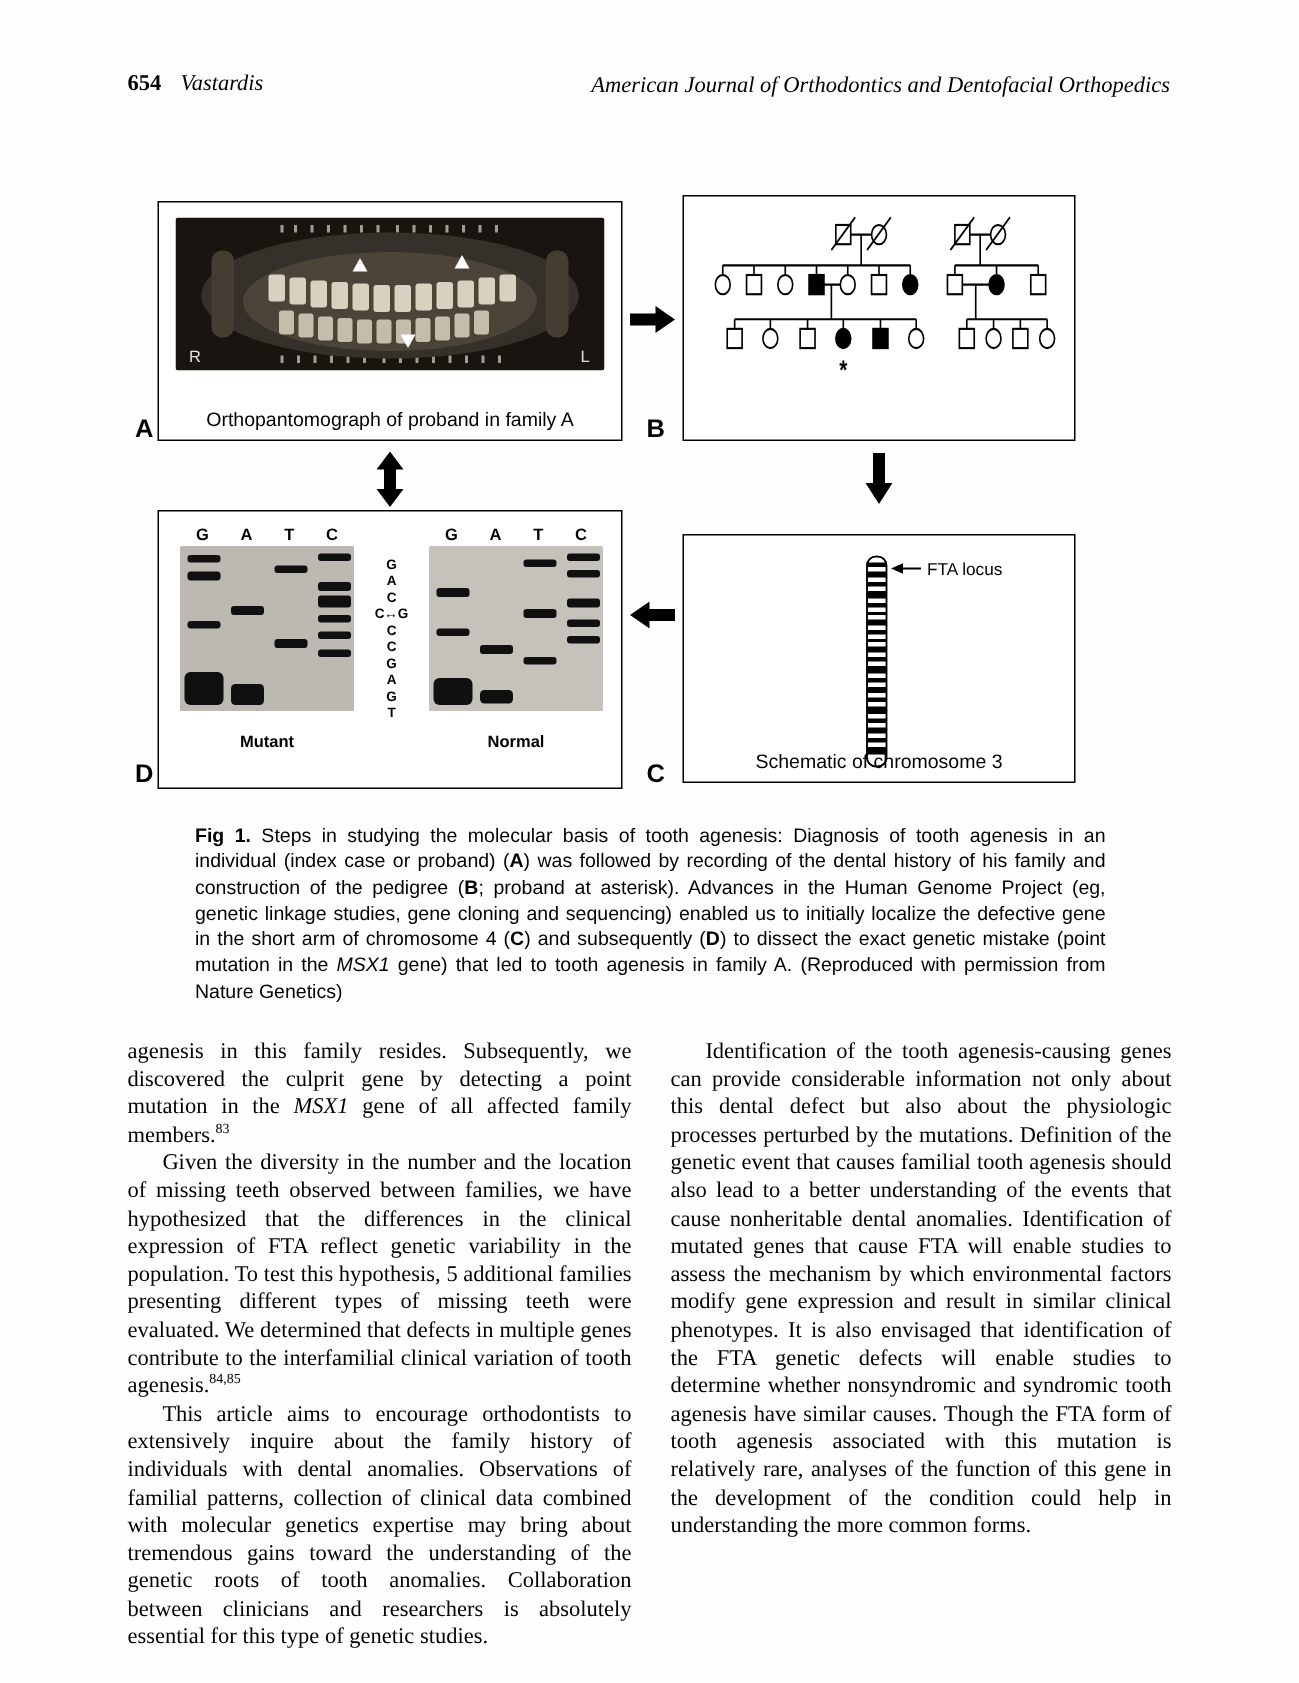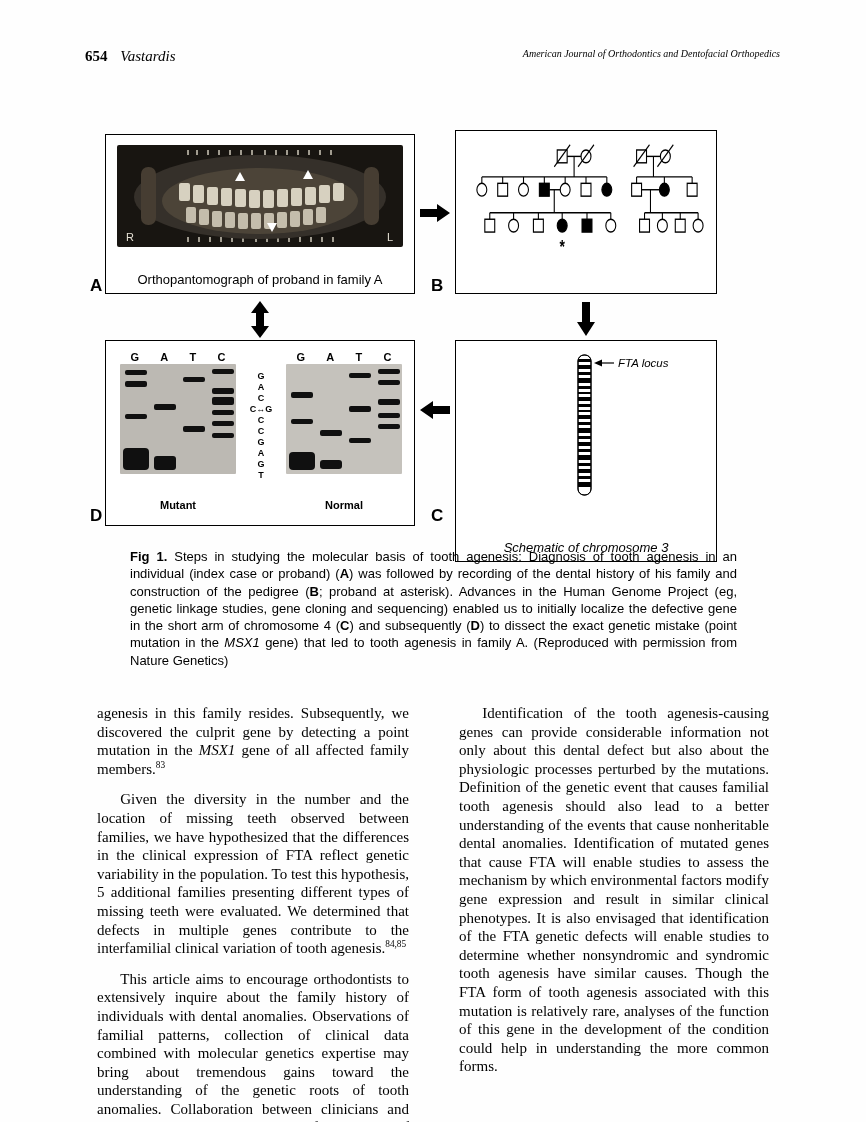--- a/index.html
+++ b/index.html
@@ -7,66 +7,66 @@
   .page {
     position:relative; width:866px; height:1122px; margin:0 auto;
     background:#fefefe; color:#000000;
     font-family:"Liberation Serif", serif; overflow:hidden;
   }
   
   .header-left { position:absolute; left:85px; top:48px; font-size:15px; }
   .page-num { font-weight:bold; }
   .author { font-style:italic; margin-left:9px; }
   .header-right { position:absolute; right:86px; top:46px; text-align:right;
-    font-style:italic; font-size:10px; line-height:1.55; }
+    font-style:italic; font-size:15px; line-height:1.55; }
   
   .panel { position:absolute; border:1.5px solid #000; background:#fff; }
   .panel-a { left:105px; top:134px; width:310px; height:160px; }
   .panel-b { left:455px; top:130px; width:262px; height:164px; }
-  .panel-c { left:455px; top:340px; width:262px; height:222px;font-style:italic; }
+  .panel-c { left:455px; top:356px; width:262px; height:166px; }
   .panel-d { left:105px; top:340px; width:310px; height:186px; }
   .panel-caption { position:absolute; bottom:6px; left:0; right:0; text-align:center;
     font-family:"Liberation Sans", sans-serif; font-size:13px;margin-top:24px; }
   .panel-label { position:absolute; font-family:"Liberation Sans", sans-serif;
     font-weight:bold; font-size:17px; }
   .label-a { left:90px; top:276px; }
   .label-b { left:431px; top:276px; }
   .label-c { left:431px; top:506px; }
   .label-d { left:90px; top:506px; }
   .xray-wrap { position:absolute; left:11px; top:10px; }
   .pedigree-wrap { position:absolute; left:6px; top:10px; }
   .chrom-wrap { position:absolute; left:0; top:8px; }
   
   .gel-group { position:absolute; top:8px; width:116px; }
   .gel-left { left:14px; }
   .gel-right { left:180px; }
   .lane-headers { display:flex; justify-content:space-around;
     font-family:"Liberation Sans", sans-serif; font-weight:bold; font-size:11px;
     height:15px; align-items:center; }
   .gel-label { text-align:center; font-family:"Liberation Sans", sans-serif;
-    font-weight:bold; font-size:11px; margin-top:21px; }
+    font-weight:bold; font-size:11px; margin-top:10px; }
   .seq-col { position:absolute; left:130px; top:30px; width:50px; text-align:center;
     font-family:"Liberation Sans", sans-serif; font-weight:bold; font-size:9px;
     line-height:11px; }
   
   .flow-arrow { position:absolute; }
   .arrow-ab { left:420px; top:204px; }
   .arrow-bc { left:577px; top:302px; }
   .arrow-cd { left:420px; top:401px; }
   .arrow-ad { left:251px; top:301px; }
   
   .fig-caption { position:absolute; left:130px; top:548px; width:607px;
     font-family:"Liberation Sans", sans-serif; font-size:13px; line-height:17.3px;
     text-align:justify; }
   
   .col { position:absolute; top:692px; font-size:15px; line-height:18.6px;
     text-align:justify; }
   .col-left { left:85px; width:336px; }
   .col-right { left:447px; width:334px; }
-  .para { margin:12px; }
+  .para { margin:0; }
   .para.indent { text-indent:1.55em; }
   .seg-bold { font-weight:bold; }
   .seg-italic { font-style:italic; }
   sup { font-size:0.62em; line-height:0; }
 </style>
 </head>
 <body>
 
 <div class="page">
 

